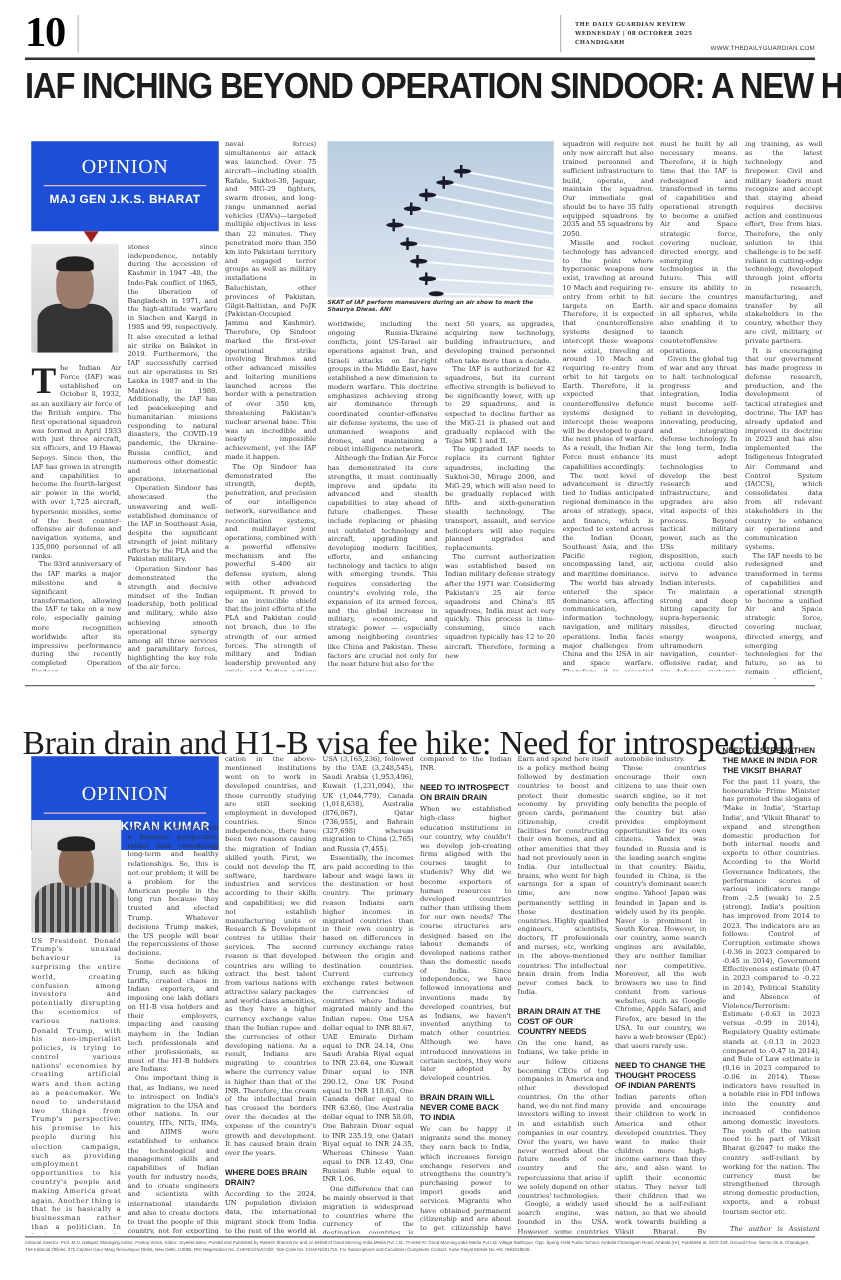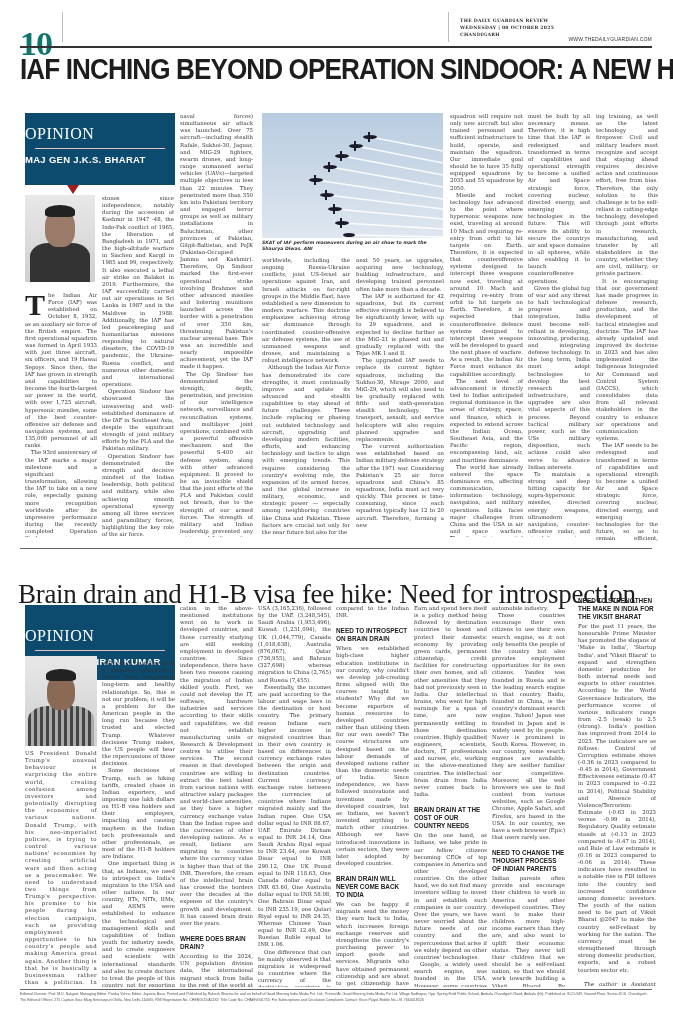--- a/index.html
+++ b/index.html
@@ -1,28 +1,28 @@
 <!DOCTYPE html>
 <html><head>
 <meta charset="utf-8">
 <style>
 *{box-sizing:border-box;margin:0;padding:0}
 html,body{width:673px;height:1024px;background:#fff;overflow:hidden}
 body{position:relative;font-family:"DejaVu Serif",serif;color:#222}
 .masthead{position:absolute;left:20px;top:0;width:640px;height:45px}
-.mh-num{position:absolute;left:0;top:27px;font-family:"Liberation Serif",serif;font-weight:bold;font-size:34px;color:#0f766e;letter-spacing:-1px;line-height:34px}
+.mh-num{position:absolute;left:0;top:10px;font-family:"Liberation Serif",serif;font-weight:bold;font-size:34px;color:#000000;letter-spacing:-1px;line-height:34px}
 .mh-vline{position:absolute;left:42px;top:12px;width:1px;height:30px;background:#bbb}
 .mh-title{position:absolute;left:55px;top:10px;font-family:"Liberation Serif",serif;font-size:36px;color:#222;line-height:36px;letter-spacing:-0.5px}
 .mh-title .amp{font-style:italic}
 .mh-vline2{position:absolute;left:428px;top:12px;width:1px;height:30px;background:#bbb}
 .mh-meta{position:absolute;left:440px;top:17px;font-family:"DejaVu Serif",serif;font-size:4.5px;line-height:7px;font-weight:bold;letter-spacing:0.3px;color:#333}
 .mh-url{position:absolute;right:8px;top:36px;font-family:"Liberation Sans",sans-serif;font-size:5px;color:#333;letter-spacing:0.2px}
 .rule-thick{position:absolute;left:20px;width:632px;height:2px;background:#333}
 .hl1{position:absolute;left:20px;top:54px;width:640px;font-family:"Liberation Sans",sans-serif;font-weight:bold;font-size:29px;line-height:30px;letter-spacing:-1px;color:#1d1d1d;transform:scaleX(0.9);transform-origin:left;white-space:nowrap}
-.opbox{position:absolute;background:#0c4a6e;color:#fff;text-align:left}
+.opbox{position:absolute;background:#1d4ed8;color:#fff;text-align:center}
 .opbox .op{font-family:"Liberation Serif",serif;font-size:16px;letter-spacing:0.5px;padding-top:12px}
 .opbox .opline{height:1px;background:#e8c0c0;margin:5px 10px}
 .opbox .auth{font-family:"Liberation Sans",sans-serif;font-weight:bold;font-size:9.5px;letter-spacing:0.3px}
 .optail{position:absolute;width:0;height:0;border-left:6px solid transparent;border-right:6px solid transparent;border-top:9px solid #a01e1e}
 .photo{position:absolute;background:linear-gradient(180deg,#e8e8e8 0%,#cfcfcf 100%);overflow:hidden}
 .photo .head{position:absolute;border-radius:45% 45% 40% 40%;background:#777}
 .photo .hair{position:absolute;border-radius:50% 50% 20% 20%;background:#222}
 .photo .body{position:absolute;border-radius:30% 30% 0 0}
 .col{position:absolute;font-family:"DejaVu Serif",serif;font-size:5.4px;line-height:7.15px;color:#333;text-align:justify;overflow:hidden}
 .col p{margin-bottom:0}

